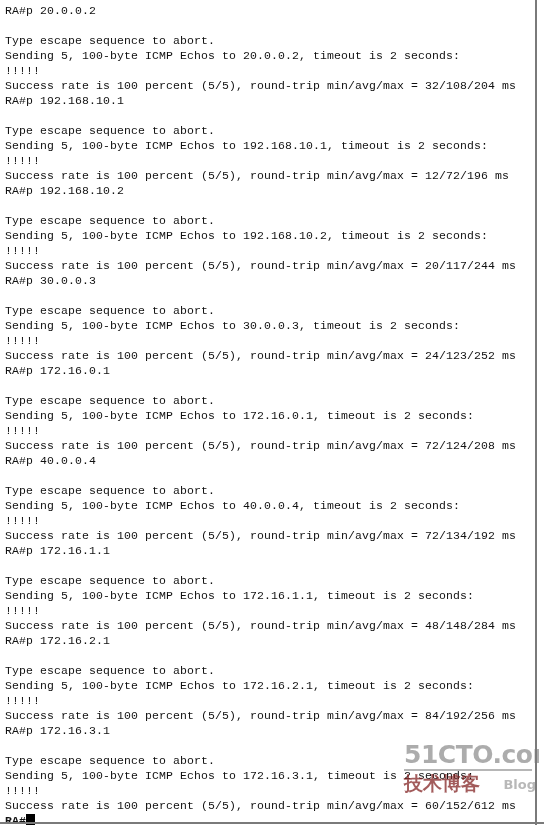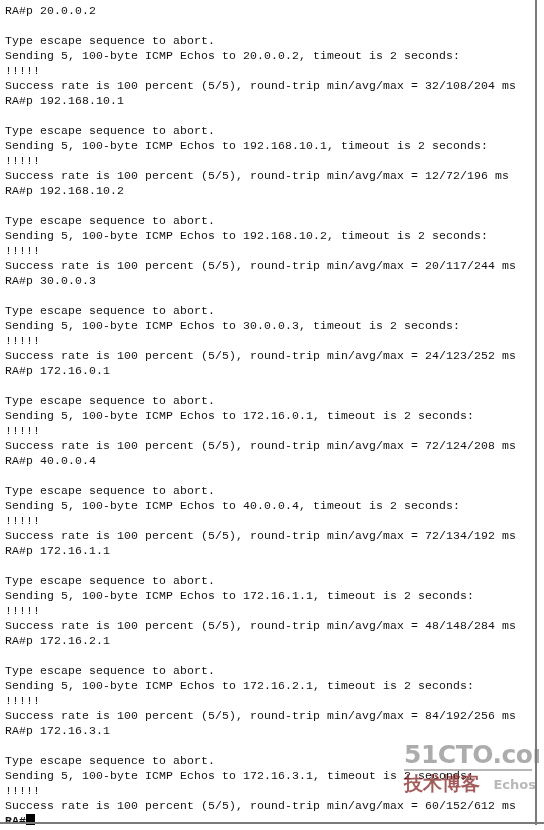--- a/index.html
+++ b/index.html
@@ -135,21 +135,21 @@
 
 <div id="terminal-window">
 
   <div id="console-output"><div class="line">RA#p 20.0.0.2</div><div class="line blank">&nbsp;</div><div class="line">Type escape sequence to abort.</div><div class="line">Sending 5, 100-byte ICMP Echos to 20.0.0.2, timeout is 2 seconds:</div><div class="line">!!!!!</div><div class="line">Success rate is 100 percent (5/5), round-trip min/avg/max = 32/108/204 ms</div><div class="line">RA#p 192.168.10.1</div><div class="line blank">&nbsp;</div><div class="line">Type escape sequence to abort.</div><div class="line">Sending 5, 100-byte ICMP Echos to 192.168.10.1, timeout is 2 seconds:</div><div class="line">!!!!!</div><div class="line">Success rate is 100 percent (5/5), round-trip min/avg/max = 12/72/196 ms</div><div class="line">RA#p 192.168.10.2</div><div class="line blank">&nbsp;</div><div class="line">Type escape sequence to abort.</div><div class="line">Sending 5, 100-byte ICMP Echos to 192.168.10.2, timeout is 2 seconds:</div><div class="line">!!!!!</div><div class="line">Success rate is 100 percent (5/5), round-trip min/avg/max = 20/117/244 ms</div><div class="line">RA#p 30.0.0.3</div><div class="line blank">&nbsp;</div><div class="line">Type escape sequence to abort.</div><div class="line">Sending 5, 100-byte ICMP Echos to 30.0.0.3, timeout is 2 seconds:</div><div class="line">!!!!!</div><div class="line">Success rate is 100 percent (5/5), round-trip min/avg/max = 24/123/252 ms</div><div class="line">RA#p 172.16.0.1</div><div class="line blank">&nbsp;</div><div class="line">Type escape sequence to abort.</div><div class="line">Sending 5, 100-byte ICMP Echos to 172.16.0.1, timeout is 2 seconds:</div><div class="line">!!!!!</div><div class="line">Success rate is 100 percent (5/5), round-trip min/avg/max = 72/124/208 ms</div><div class="line">RA#p 40.0.0.4</div><div class="line blank">&nbsp;</div><div class="line">Type escape sequence to abort.</div><div class="line">Sending 5, 100-byte ICMP Echos to 40.0.0.4, timeout is 2 seconds:</div><div class="line">!!!!!</div><div class="line">Success rate is 100 percent (5/5), round-trip min/avg/max = 72/134/192 ms</div><div class="line">RA#p 172.16.1.1</div><div class="line blank">&nbsp;</div><div class="line">Type escape sequence to abort.</div><div class="line">Sending 5, 100-byte ICMP Echos to 172.16.1.1, timeout is 2 seconds:</div><div class="line">!!!!!</div><div class="line">Success rate is 100 percent (5/5), round-trip min/avg/max = 48/148/284 ms</div><div class="line">RA#p 172.16.2.1</div><div class="line blank">&nbsp;</div><div class="line">Type escape sequence to abort.</div><div class="line">Sending 5, 100-byte ICMP Echos to 172.16.2.1, timeout is 2 seconds:</div><div class="line">!!!!!</div><div class="line">Success rate is 100 percent (5/5), round-trip min/avg/max = 84/192/256 ms</div><div class="line">RA#p 172.16.3.1</div><div class="line blank">&nbsp;</div><div class="line">Type escape sequence to abort.</div><div class="line">Sending 5, 100-byte ICMP Echos to 172.16.3.1, timeout is 2 seconds:</div><div class="line">!!!!!</div><div class="line">Success rate is 100 percent (5/5), round-trip min/avg/max = 60/152/612 ms</div><div class="cursor-line"><span>RA#</span><span class="cursor-block"></span></div></div>
 
   <div id="watermark">
     <div class="wm-main">51CTO.com</div>
     <div class="wm-rule"></div>
     <div class="wm-sub-row">
       <span class="wm-cn">技术博客</span>
-      <span class="wm-blog">Echos</span>
+      <span class="wm-blog">Blog</span>
     </div>
   </div>
 
   <div id="border-right-outer"></div>
   <div id="border-right"></div>
   <div id="border-bottom-outer"></div>
   <div id="border-bottom"></div>
 
 </div>
 

